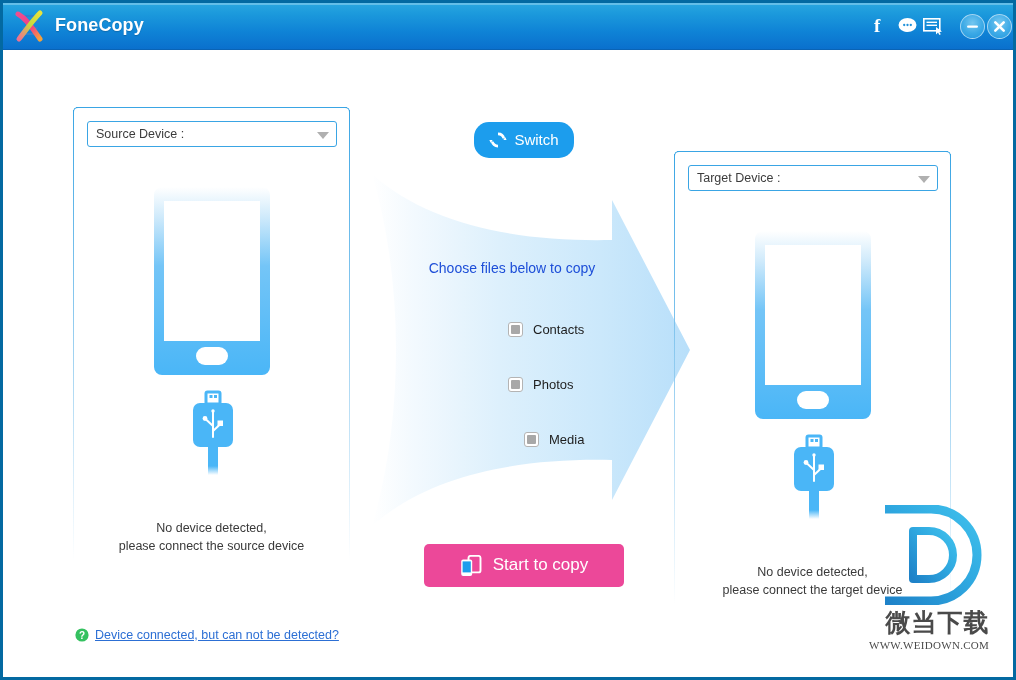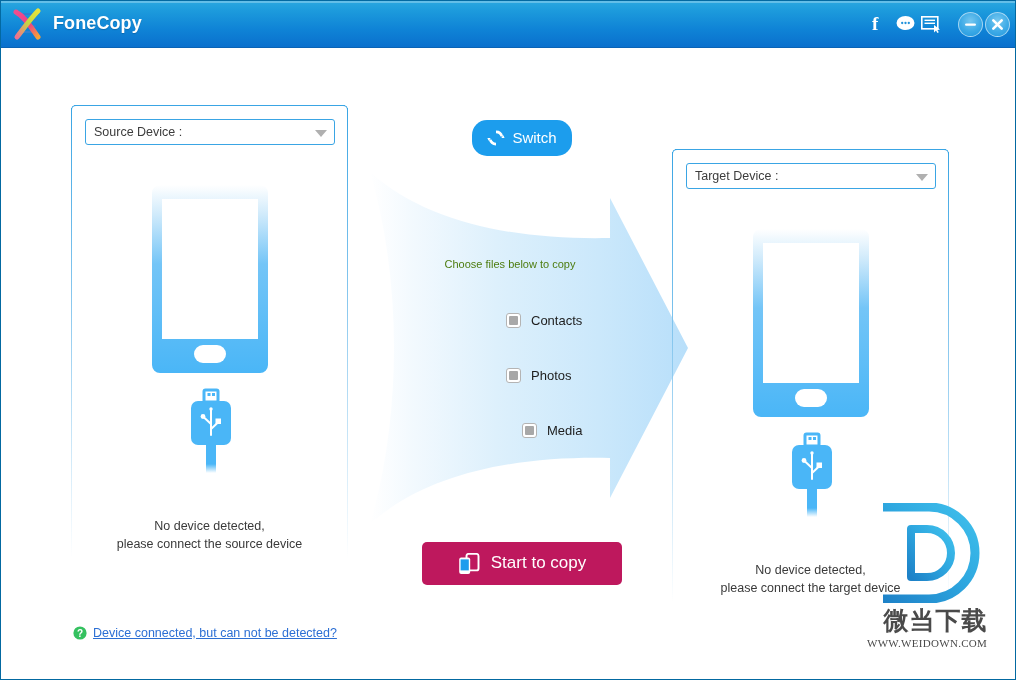--- a/index.html
+++ b/index.html
@@ -10,21 +10,21 @@
     overflow: hidden;
     font-family: "Liberation Sans", "DejaVu Sans", sans-serif;
     background: #ffffff;
   }
 
   #app {
     position: relative;
     width: 1016px;
     height: 680px;
     background: #ffffff;
-    border: 1px solid #0369a1;
+    border: 3px solid #0369a1;
     overflow: hidden;
   }
 
   
   #titlebar {
     position: absolute;
     left: 0; top: 0;
     width: 1016px;
     height: 47px;
     background: linear-gradient(to bottom, #2aa7e0 0%, #1c9adc 22%, #0f83d6 62%, #0a70cd 100%);
@@ -184,31 +184,31 @@
     position: absolute;
     left: 20px; top: 118px;
     width: 328px; height: 390px;
   }
 
   #choose-text {
     position: absolute;
     left: 0; right: 0;
     top: 210px;
     text-align: center;
-    font-size: 11px;
-    color: #4d7c0f;
+    font-size: 14px;
+    color: #1d4ed8;
   }
 
   .file-option {
     position: absolute;
     left: 114px;
     width: 190px;
     height: 22px;
     display: flex;
-    align-items: flex-start;
+    align-items: flex-end;
     gap: 10px;
     cursor: pointer;
     padding-left: 44px;
   }
   #opt-contacts { top: 265px; }
   #opt-photos   { top: 320px; }
   #opt-media    { top: 375px; margin-left: 16px; }
 
   .cb {
     width: 15px; height: 15px;
@@ -228,21 +228,21 @@
   }
   .file-option .opt-label {
     font-size: 13px;
     color: #1d1d1d;
   }
 
   #start-copy-button {
     position: absolute;
     left: 74px; top: 494px;
     width: 200px; height: 43px;
-    background: #be185d;
+    background: #ec4899;
     border-radius: 5px;
     cursor: pointer;
     display: flex;
     align-items: center;
     justify-content: center;
     gap: 9px;
     color: #ffffff;
     font-size: 17px;
   }
   #start-copy-button .sc-label { line-height: 1; position: relative; top: -1px; }

